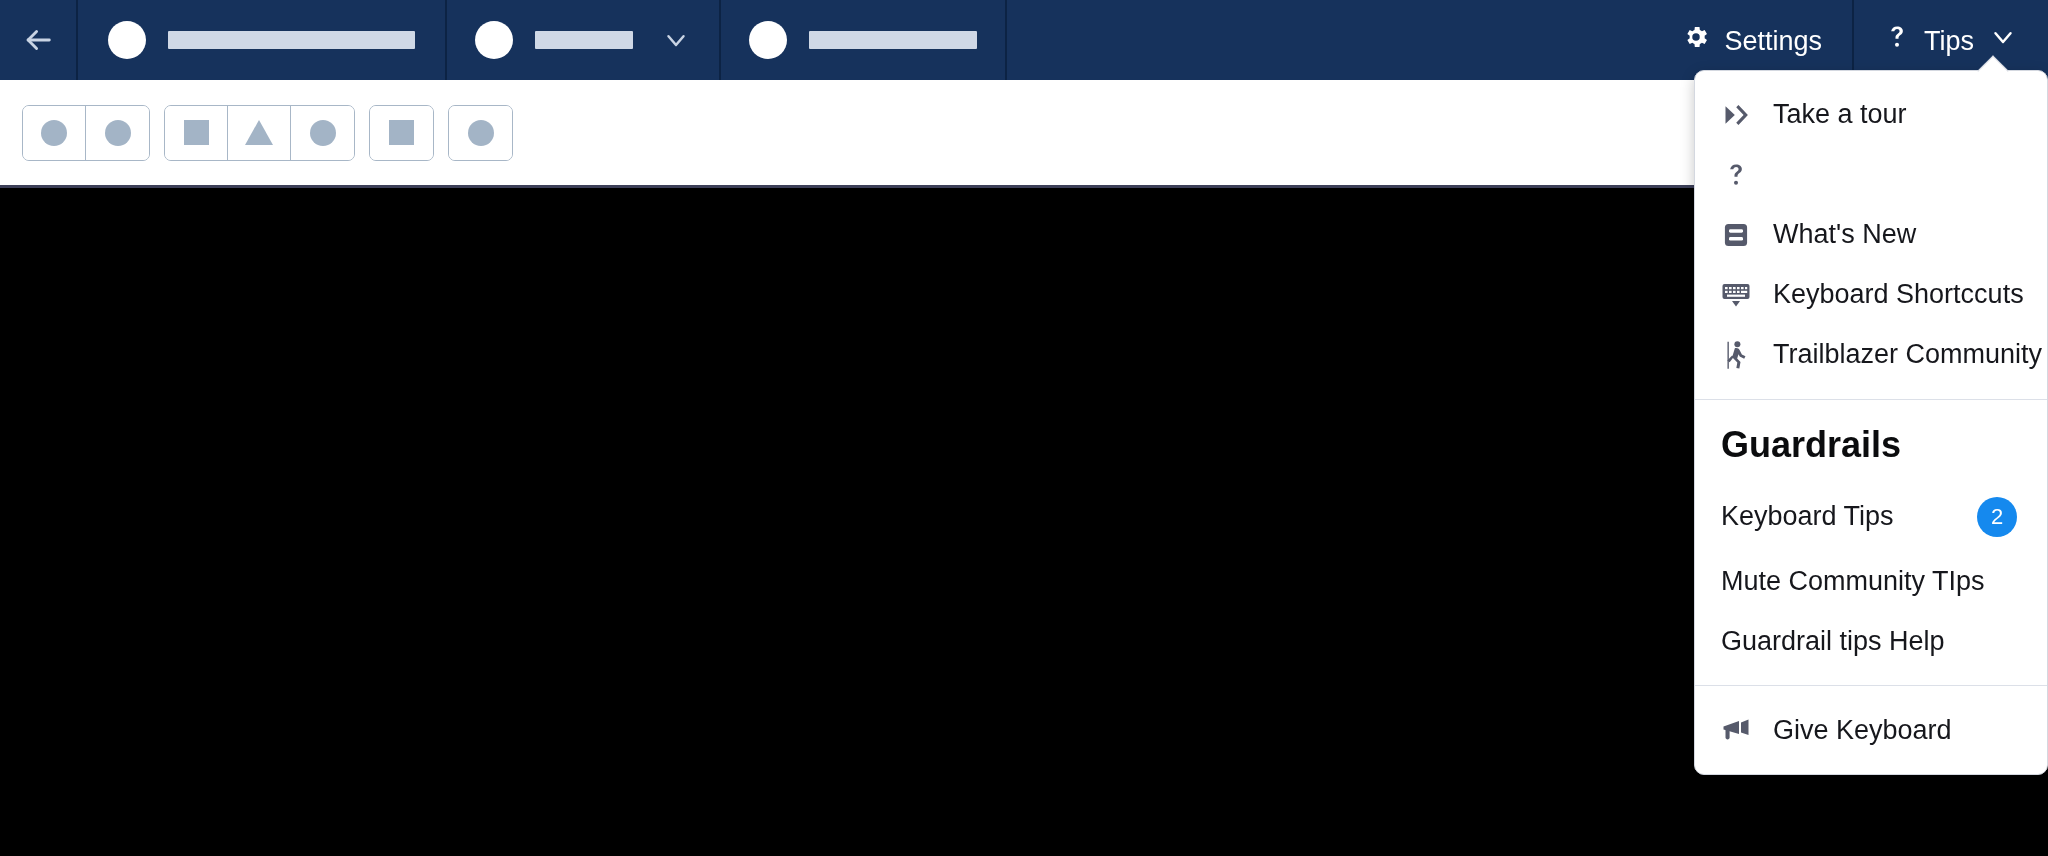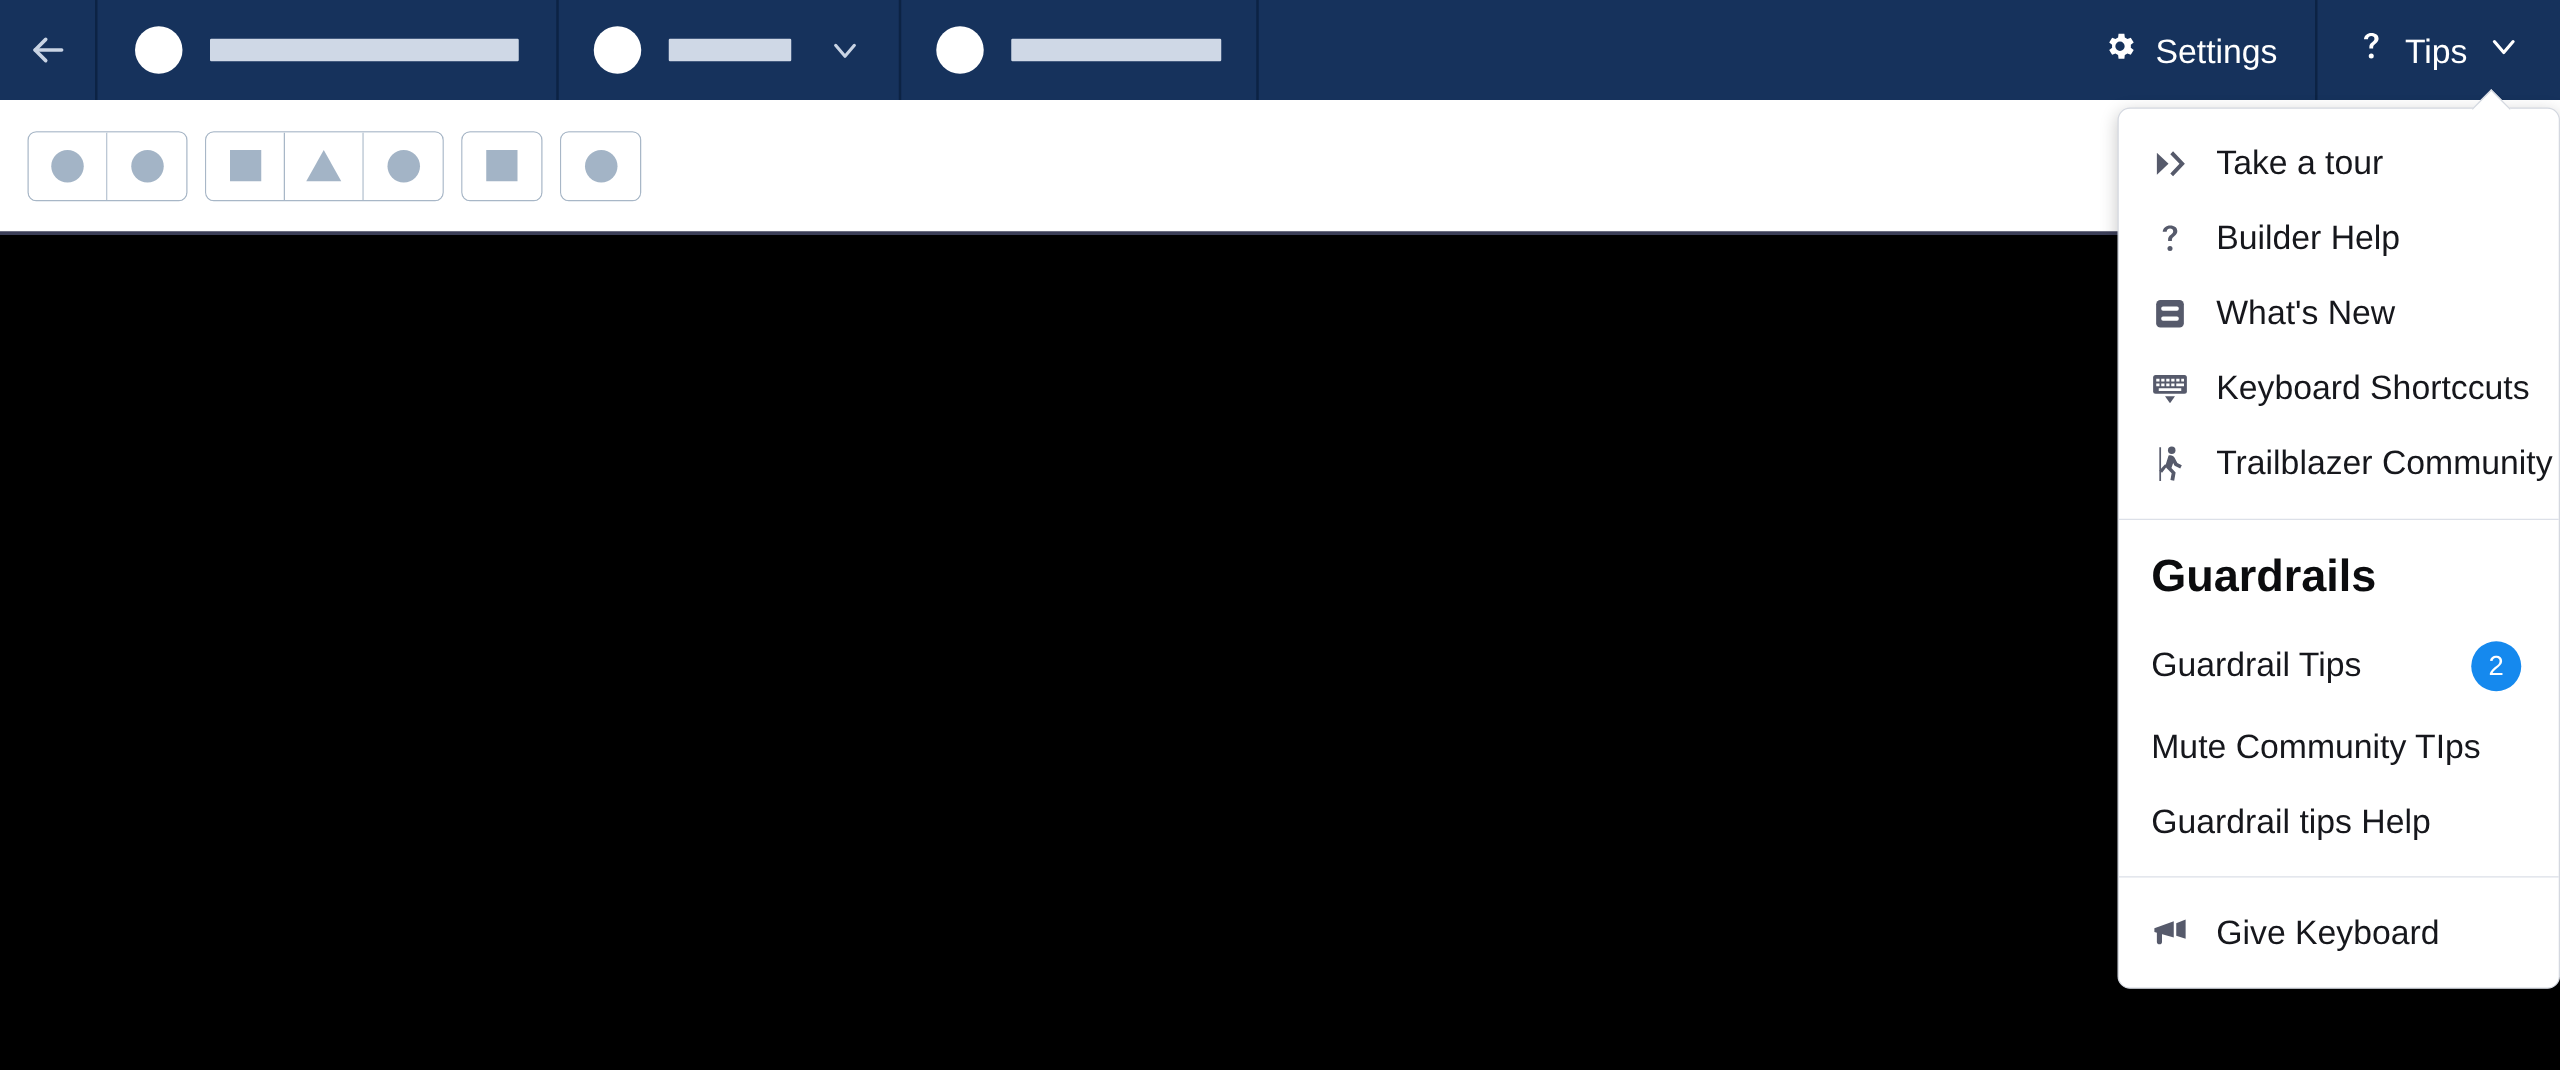--- a/index.html
+++ b/index.html
@@ -176,21 +176,21 @@
     position: absolute;
     top: 188px; left: 0;
     width: 2048px;
     height: 668px;
     background: #000000;
   }
 
   
   .help-menu {
     position: absolute;
-    top: 86px;
+    top: 70px;
     left: 1694px;
     width: 354px;
     background: #ffffff;
     border: 1px solid #D4D8E0;
     border-radius: 10px;
     box-shadow: 0 4px 14px rgba(0,0,0,0.22);
     z-index: 50;
     overflow: visible;
   }
   .help-menu .nubbin {
@@ -383,21 +383,20 @@
         <span class="mi-label">Take a tour</span>
       </div>
 
       <div class="menu-item">
         <span class="mi-icon">
           <svg width="26" height="30" viewBox="0 0 24 24" fill="#565A6B">
             <path d="M12.1 2.2c-3 0-5.1 1.7-5.5 4.6h2.9c.25-1.5 1.2-2.3 2.55-2.3 1.35 0 2.3.8 2.3 2 0 1-.5 1.6-1.7 2.5-1.5 1.1-2.1 2.1-2.05 3.8v.8h2.8v-.65c0-1.15.45-1.8 1.75-2.75 1.55-1.15 2.25-2.25 2.25-3.85 0-2.5-2.05-4.15-5.3-4.15z"></path>
             <circle cx="12" cy="19.2" r="1.85"></circle>
           </svg>
         </span>
-        <span class="mi-label">Builder Help</span>
       </div>
 
       <div class="menu-item">
         <span class="mi-icon">
           <svg width="28" height="28" viewBox="0 0 24 24">
             <rect x="2.5" y="2.5" width="19" height="19" rx="3" fill="#565A6B"></rect>
             <rect x="6" y="7" width="12" height="3" rx="1.2" fill="#ffffff"></rect>
             <rect x="6" y="13.8" width="12" height="3" rx="1.2" fill="#ffffff"></rect>
           </svg>
         </span>
@@ -440,21 +439,21 @@
         <span class="mi-label">Trailblazer Community</span>
       </div>
 
     </div>
 
     <div class="menu-section">
 
       <div class="menu-heading">Guardrails</div>
 
       <div class="menu-item plain">
-        <span class="mi-label">Guardrail Tips</span>
+        <span class="mi-label">Keyboard Tips</span>
         <span class="badge">2</span>
       </div>
 
       <div class="menu-item plain">
         <span class="mi-label">Mute Community TIps</span>
       </div>
 
       <div class="menu-item plain">
         <span class="mi-label">Guardrail tips Help</span>
       </div>

